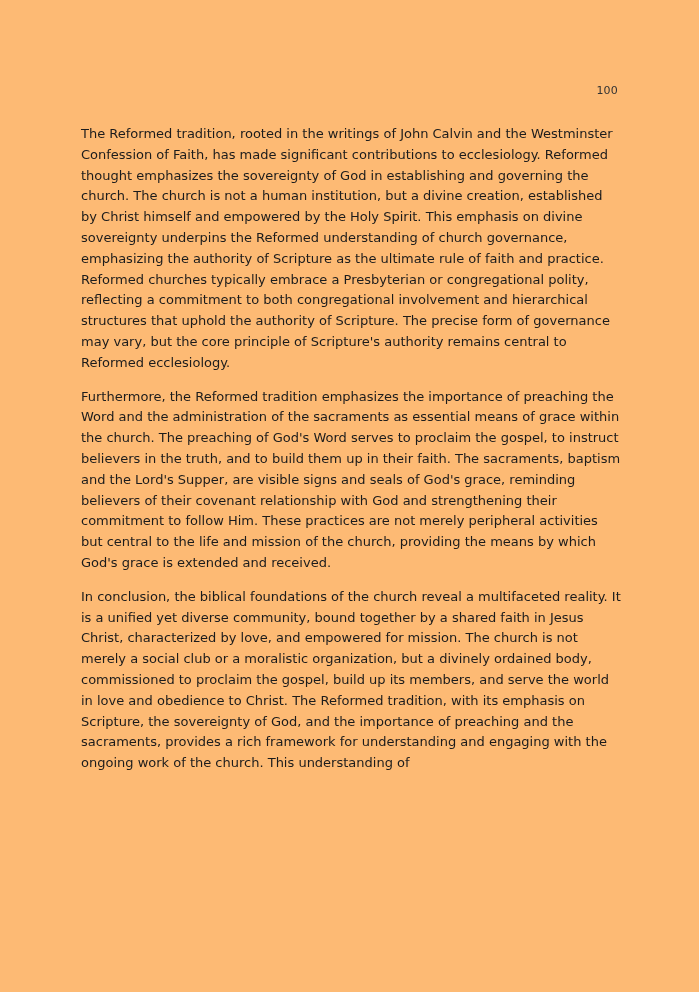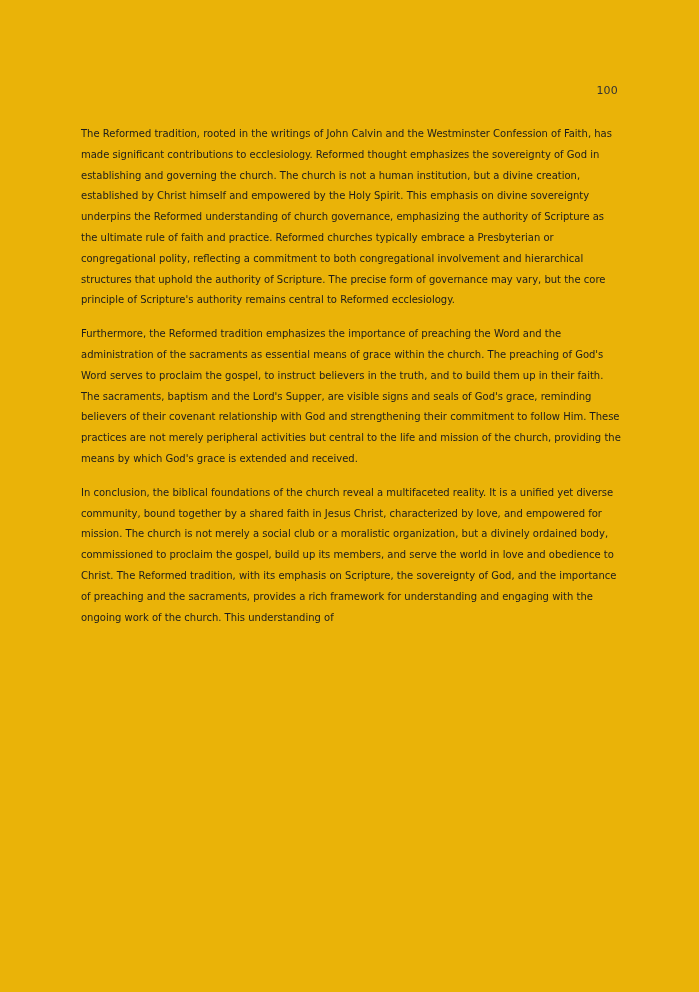--- a/index.html
+++ b/index.html
@@ -4,21 +4,21 @@
 <style>
   html, body {
     margin: 0;
     padding: 0;
     background: #ffffff;
   }
   .page {
     position: relative;
     width: 699px;
     height: 992px;
-    background: #eab308;
+    background: #fdba74;
     font-family: "DejaVu Sans", sans-serif;
     color: #1c1c1c;
     box-sizing: border-box;
     overflow: hidden;
   }
   .page-number {
     position: absolute;
     top: 84px;
     right: 81px;
     font-size: 11px;
@@ -26,21 +26,21 @@
     letter-spacing: 0.2px;
   }
   .content {
     position: absolute;
     top: 124px;
     left: 81px;
     width: 540px;
   }
   .content p {
     margin: 0 0 13px 0;
-    font-size: 10px;
+    font-size: 13px;
     line-height: 20.8px;
     color: #1c1c1c;
     text-align: left;
   }
 </style>
 </head>
 <body>
 
 <div class="page">
   <div class="page-number">100</div>

